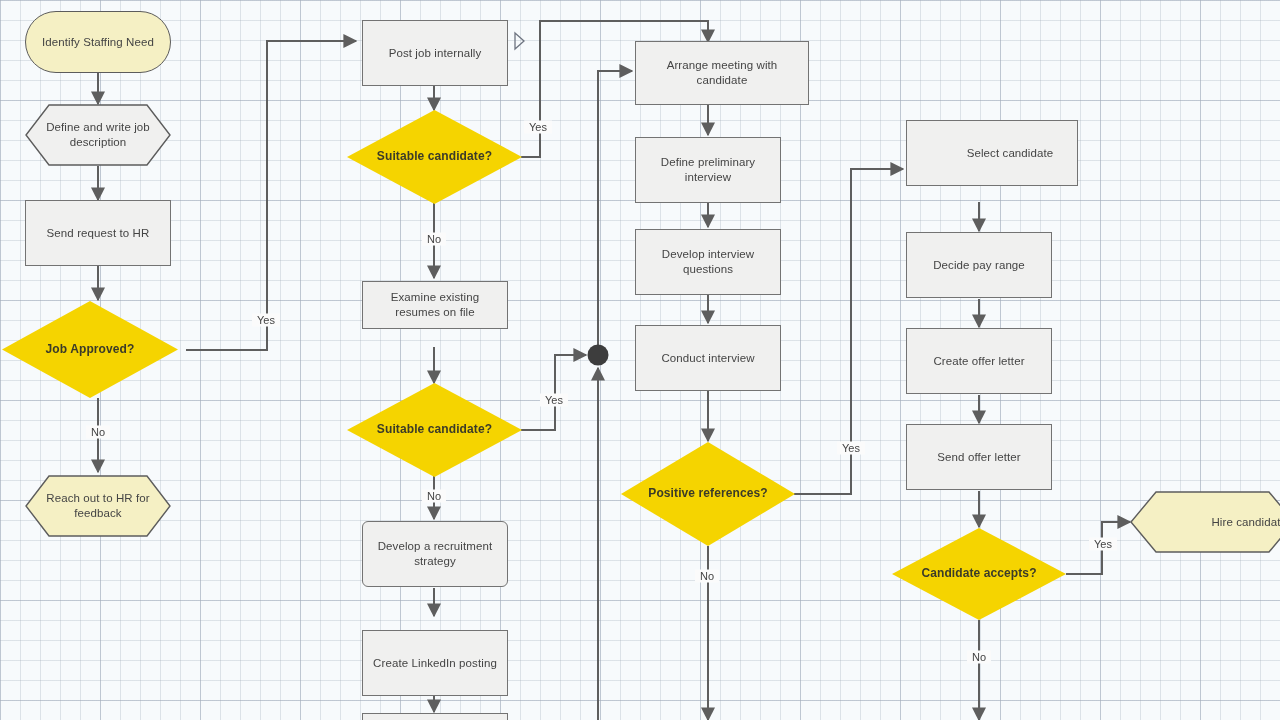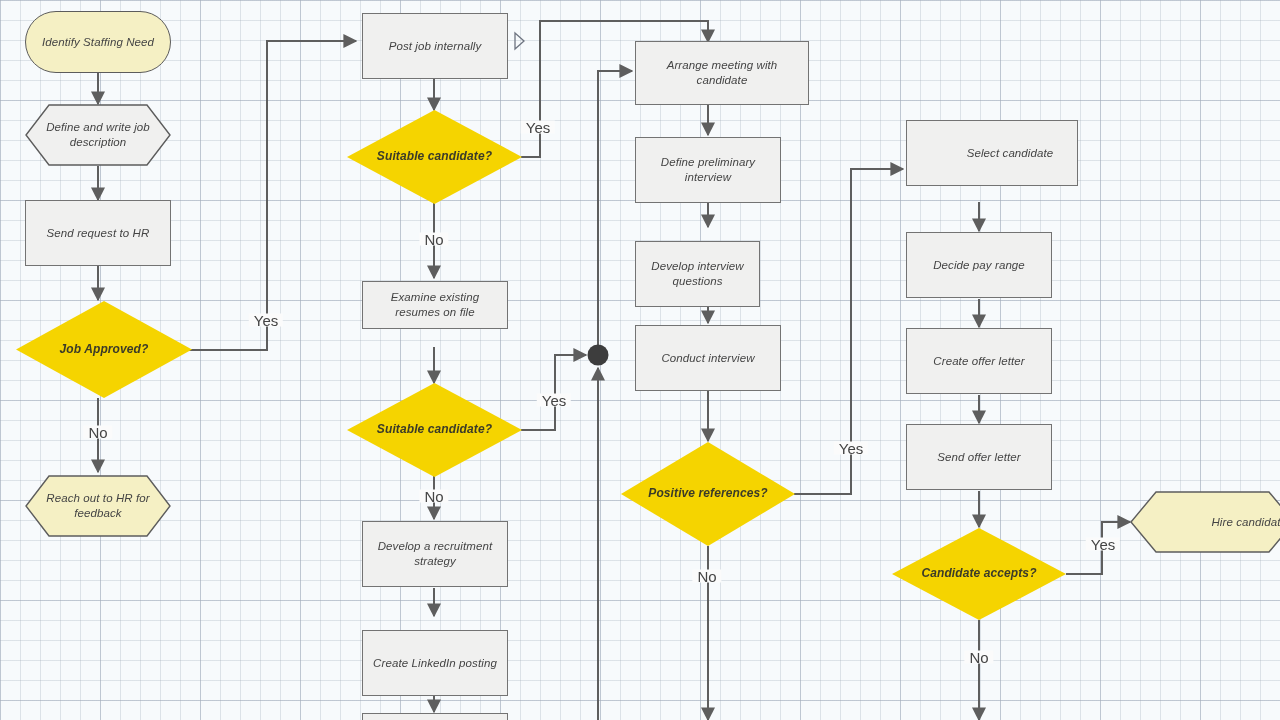--- a/index.html
+++ b/index.html
@@ -34,21 +34,20 @@
     position: absolute;
     box-sizing: border-box;
     display: flex;
     align-items: center;
     justify-content: center;
     text-align: center;
     color: #444444;
     font-size: 11.5px;
     line-height: 1.28;
     letter-spacing: 0.1px;
-    font-style: italic;
   }
   .node .lbl { display: block; padding: 0 8px; position: relative; z-index: 2; }
 
   
   .proc {
     background: #f0f0ef;
     border: 1px solid #737373;
   }
   
   .term {
@@ -64,21 +63,21 @@
   
   .dec { background: transparent; border: none; }
   .dec svg.decshape { position: absolute; left:0; top:0; width:100%; height:100%; }
   .dec .lbl { color: #3b3b28; font-weight: bold; font-size: 12px; }
 
   
   .edgelabel {
     position: absolute;
     background: #fbfbfb;
     color: #444444;
-    font-size: 15px;
+    font-size: 11px;
     line-height: 13px;
     padding: 0px 5px;
     white-space: nowrap;
     transform: translate(-50%, -50%);
   }
   
   .mergedot {
     position: absolute;
     width: 21px; height: 21px;
     border-radius: 50%;
@@ -149,35 +148,35 @@
     <svg class="hexshape" viewBox="0 0 146 62" preserveAspectRatio="none">
       <polygon points="24,1 122,1 145,31 122,61 24,61 1,31" fill="#f0f0ef" stroke="#5c5c5c" stroke-width="1.4"></polygon>
     </svg>
     <span class="lbl">Define and write job description</span>
   </div>
 
   <div class="node proc" style="left:25px; top:200px; width:146px; height:66px;">
     <span class="lbl">Send request to HR</span>
   </div>
 
-  <div class="node dec" style="left:16px; top:301px; width:176px; height:97px;align-items:center;">
+  <div class="node dec" style="left:2px; top:301px; width:176px; height:97px;align-items:center;">
     <svg class="decshape" viewBox="0 0 176 97" preserveAspectRatio="none">
       <polygon points="88,0 176,48.5 88,97 0,48.5" fill="#f5d400"></polygon>
     </svg>
     <span class="lbl">Job Approved?</span>
   </div>
 
   <div class="node hexwrap" style="left:25px; top:475px; width:146px; height:62px;">
     <svg class="hexshape" viewBox="0 0 146 62" preserveAspectRatio="none">
       <polygon points="24,1 122,1 145,31 122,61 24,61 1,31" fill="#f5f0c4" stroke="#5c5c5c" stroke-width="1.4"></polygon>
     </svg>
     <span class="lbl">Reach out to HR for feedback</span>
   </div>
 
-  <div class="node proc" style="left:362px; top:13px; width:146px; height:66px;">
+  <div class="node proc" style="left:362px; top:20px; width:146px; height:66px;">
     <span class="lbl">Post job internally</span>
   </div>
 
   <div class="conn-handle" style="left:513px; top:31px; width:12px; height:20px;">
     <svg viewBox="0 0 12 20" width="12" height="20">
       <polygon points="2,2 11,10 2,18" fill="none" stroke="#6e7480" stroke-width="1.3"></polygon>
     </svg>
   </div>
 
   <div class="node dec" style="left:347px; top:110px; width:175px; height:94px;">
@@ -191,21 +190,21 @@
     <span class="lbl">Examine existing resumes on file</span>
   </div>
 
   <div class="node dec" style="left:347px; top:383px; width:175px; height:94px;">
     <svg class="decshape" viewBox="0 0 175 94" preserveAspectRatio="none">
       <polygon points="87.5,0 175,47 87.5,94 0,47" fill="#f5d400"></polygon>
     </svg>
     <span class="lbl">Suitable candidate?</span>
   </div>
 
-  <div class="node proc" style="left:362px; top:521px; width:146px; height:66px;">
+  <div class="node proc" style="left:362px; top:521px; width:146px; height:66px;border-radius:6px;">
     <span class="lbl">Develop a recruitment strategy</span>
   </div>
 
   <div class="node proc" style="left:362px; top:618px; width:146px; height:66px;margin-top:12px;">
     <span class="lbl">Create LinkedIn posting</span>
   </div>
 
   <div class="node proc" style="left:362px; top:713px; width:146px; height:66px;">
     <span class="lbl"></span>
   </div>
@@ -213,21 +212,21 @@
   <div class="mergedot" style="left:598px; top:355px;"></div>
 
   <div class="node proc" style="left:635px; top:41px; width:174px; height:64px;">
     <span class="lbl">Arrange meeting with candidate</span>
   </div>
 
   <div class="node proc" style="left:635px; top:137px; width:146px; height:66px;">
     <span class="lbl">Define preliminary interview</span>
   </div>
 
-  <div class="node proc" style="left:635px; top:229px; width:125px; height:66px;margin-top:12px;">
+  <div class="node proc" style="left:635px; top:229px; width:146px; height:66px;">
     <span class="lbl">Develop interview questions</span>
   </div>
 
   <div class="node proc" style="left:635px; top:325px; width:146px; height:66px;">
     <span class="lbl">Conduct interview</span>
   </div>
 
   <div class="node dec" style="left:621px; top:442px; width:174px; height:104px;">
     <svg class="decshape" viewBox="0 0 174 104" preserveAspectRatio="none">
       <polygon points="87,0 174,52 87,104 0,52" fill="#f5d400"></polygon>

